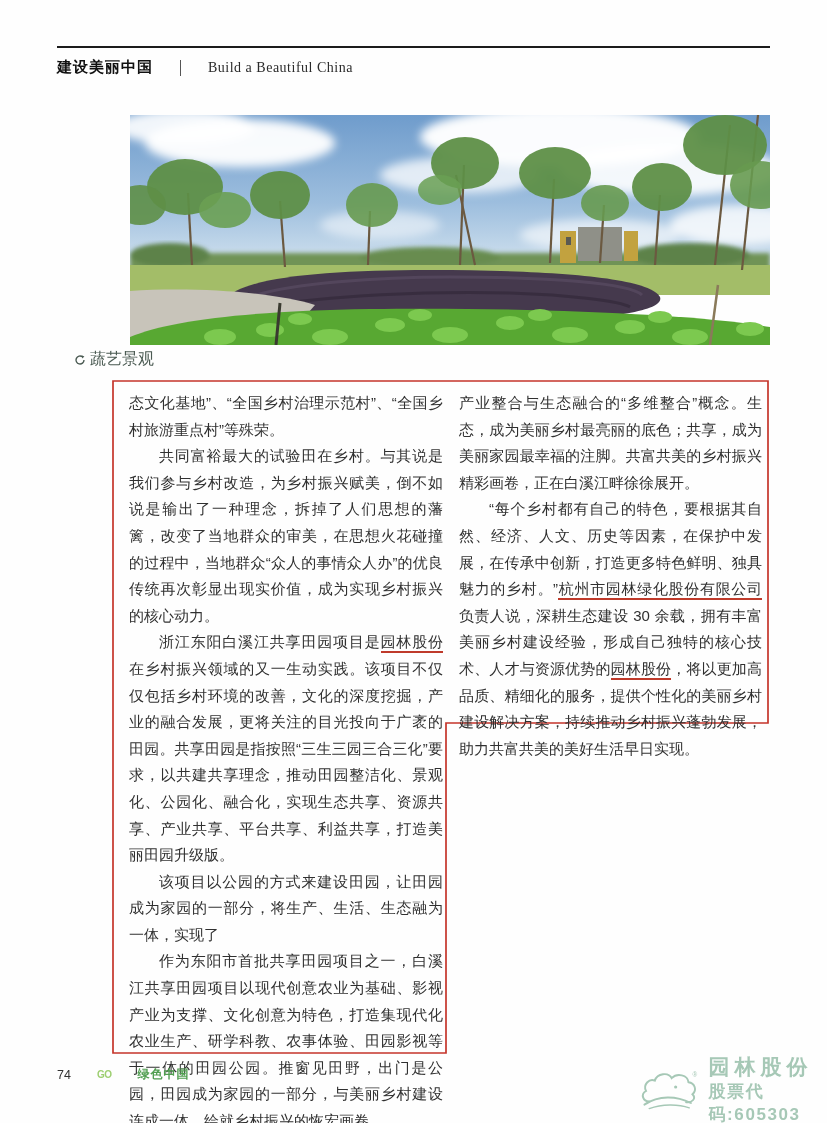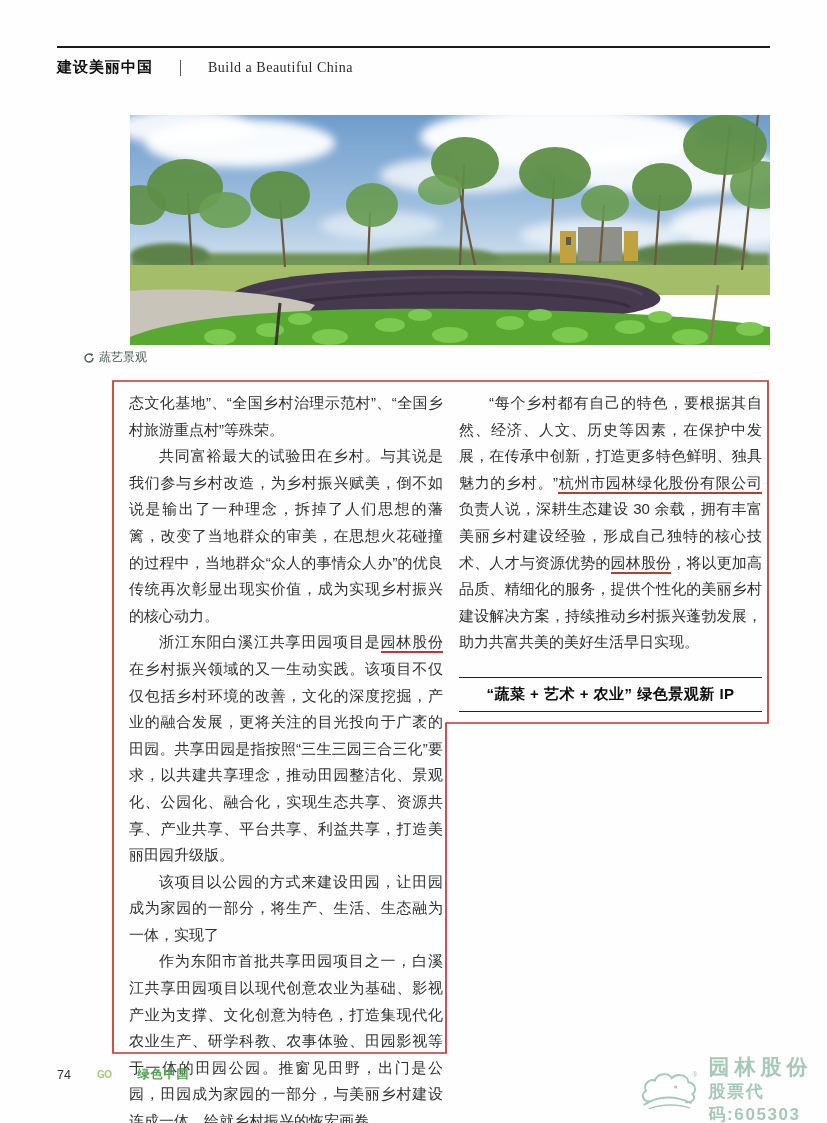--- a/index.html
+++ b/index.html
@@ -8,22 +8,22 @@
 
   
   .toprule{position:absolute;left:57px;top:46px;width:713px;height:1.5px;background:#1c1c1c;}
   .header{position:absolute;left:57px;top:58px;display:flex;align-items:center;gap:27px;}
   .h-zh{font-size:15px;font-weight:bold;color:#111;letter-spacing:1px;}
   .h-sep{width:1px;height:16px;background:#555;}
   .h-en{font-family:"Liberation Serif","DejaVu Serif",serif;font-size:14px;color:#2a2a2a;letter-spacing:.5px;}
 
   
   .photo{position:absolute;left:130px;top:115px;width:640px;height:230px;overflow:hidden;}
-  .caption{position:absolute;left:83px;top:349px;display:flex;align-items:center;gap:4px;
-           font-size:12px;color:#4a5a52;}
+  .caption{position:absolute;left:74px;top:349px;display:flex;align-items:center;gap:4px;
+           font-size:16px;color:#4a5a52;}
 
   
   .col{position:absolute;}
   .col p{margin:0;text-align:justify;word-break:break-all;font-size:15px;line-height:26.6px;color:#303030;}
   .col p.indent{text-indent:2em;}
   .ru{border-bottom:2px solid #bf3a2b;padding-bottom:1px;}
   .col-left{left:129px;top:390px;width:314px;}
   .col-right{left:459px;top:390px;width:303px;}
 
   .sec-head{margin-top:21px;border-top:1.3px solid #222;border-bottom:1.3px solid #222;
@@ -168,25 +168,23 @@
   <div class="col col-left">
       <p><span>态文化基地”、“全国乡村治理示范村”、“全国乡村旅游重点村”等殊荣。</span></p>
       <p class="indent"><span>共同富裕最大的试验田在乡村。与其说是我们参与乡村改造，为乡村振兴赋美，倒不如说是输出了一种理念，拆掉了人们思想的藩篱，改变了当地群众的审美，在思想火花碰撞的过程中，当地群众“众人的事情众人办”的优良传统再次彰显出现实价值，成为实现乡村振兴的核心动力。</span></p>
       <p class="indent"><span>浙江东阳白溪江共享田园项目是</span><span class="ru">园林股份</span><span>在乡村振兴领域的又一生动实践。该项目不仅仅包括乡村环境的改善，文化的深度挖掘，产业的融合发展，更将关注的目光投向于广袤的田园。共享田园是指按照“三生三园三合三化”要求，以共建共享理念，推动田园整洁化、景观化、公园化、融合化，实现生态共享、资源共享、产业共享、平台共享、利益共享，打造美丽田园升级版。</span></p>
       <p class="indent"><span>该项目以公园的方式来建设田园，让田园成为家园的一部分，将生产、生活、生态融为一体，实现了</span></p>
       <p class="indent"><span>作为东阳市首批共享田园项目之一，白溪江共享田园项目以现代创意农业为基础、影视产业为支撑、文化创意为特色，打造集现代化农业生产、研学科教、农事体验、田园影视等于一体的田园公园。推窗见田野，出门是公园，田园成为家园的一部分，与美丽乡村建设连成一体，绘就乡村振兴的恢宏画卷。</span></p>
     </div>
 
   <div class="col col-right">
     <div>
+        <p><span>产业整合与生态融合的“多维整合”概念。生态，成为美丽乡村最亮丽的底色；共享，成为美丽家园最幸福的注脚。共富共美的乡村振兴精彩画卷，正在白溪江畔徐徐展开。</span></p>
         <p class="indent"><span>“每个乡村都有自己的特色，要根据其自然、经济、人文、历史等因素，在保护中发展，在传承中创新，打造更多特色鲜明、独具魅力的乡村。”</span><span class="ru">杭州市园林绿化股份有限公司</span><span>负责人说，深耕生态建设 30 余载，拥有丰富美丽乡村建设经验，形成自己独特的核心技术、人才与资源优势的</span><span class="ru">园林股份</span><span>，将以更加高品质、精细化的服务，提供个性化的美丽乡村建设解决方案，持续推动乡村振兴蓬勃发展，助力共富共美的美好生活早日实现。</span></p>
       </div>
-    <div class="sec-head">
-      <span class="sec-title">“蔬菜 + 艺术 + 农业” 绿色景观新 IP</span>
-    </div>
   </div>
 
   <div class="footer-left">
     <span class="pageno">74</span>
     <span class="go-mark">GO</span>
     <span class="brand">绿色中国</span>
   </div>
 
   <div class="footer-right">
     <svg width="78" height="54" viewBox="0 0 78 54">

